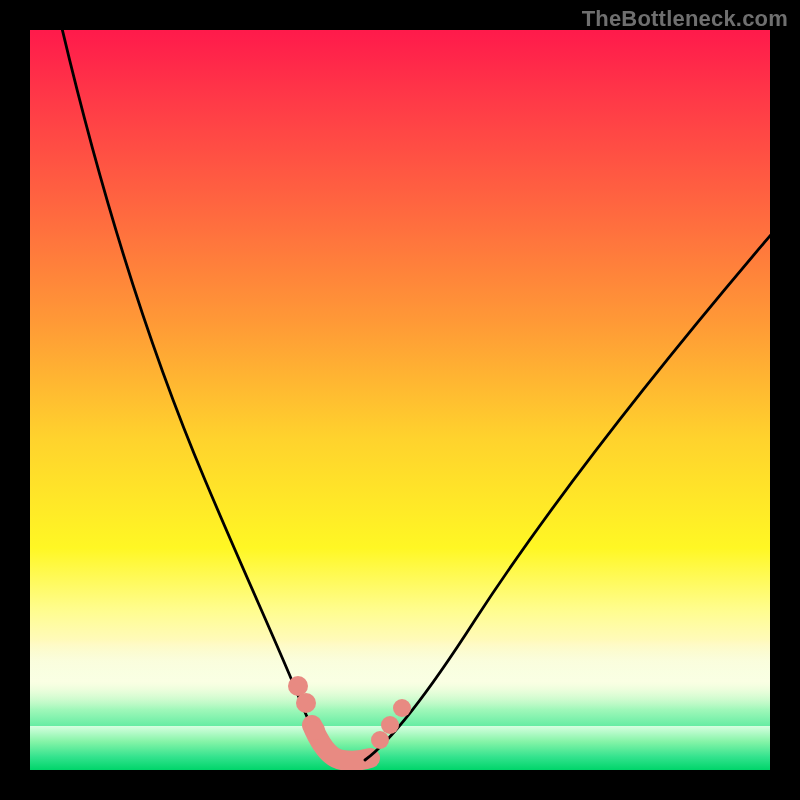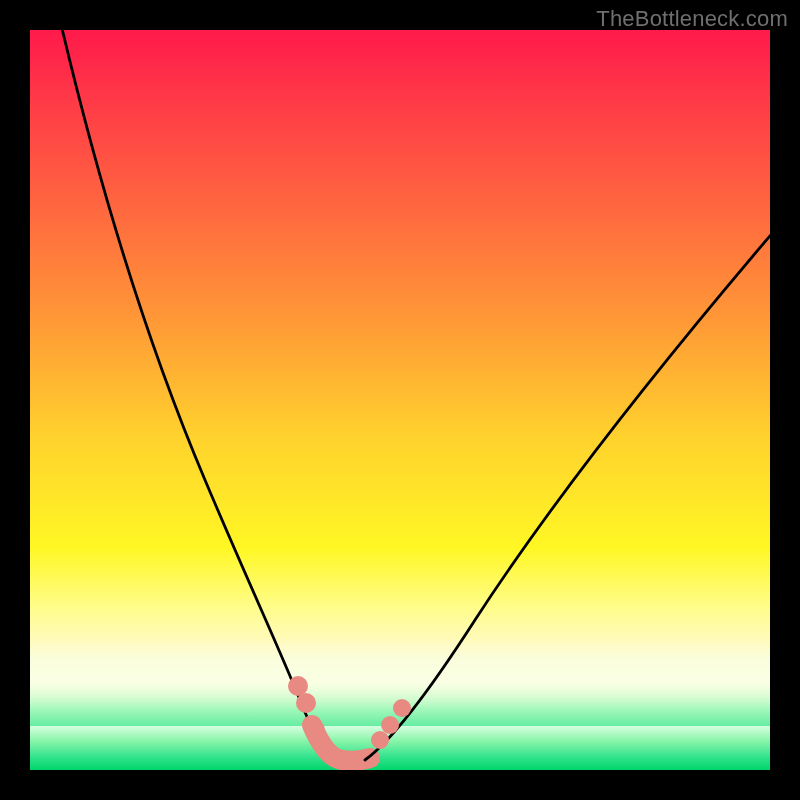--- a/index.html
+++ b/index.html
@@ -90,20 +90,21 @@
     stroke-linejoin: round;
   }
   .attribution {
     position: absolute;
     top: 6px;
     right: 12px;
     color: #6f6f6f;
     font-size: 22px;
     letter-spacing: 0.2px;
     user-select: none;
+    font-weight: bold;
   }
 </style>
 </head>
 <body>
 
 <div class="outer">
   <div class="plot">
     <div class="lightband"></div>
     <div class="greenbase"></div>
 

